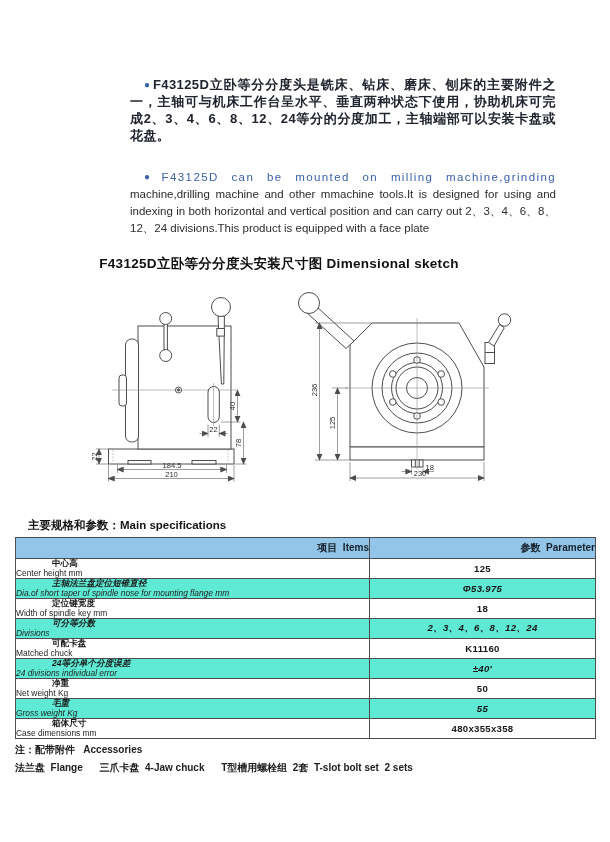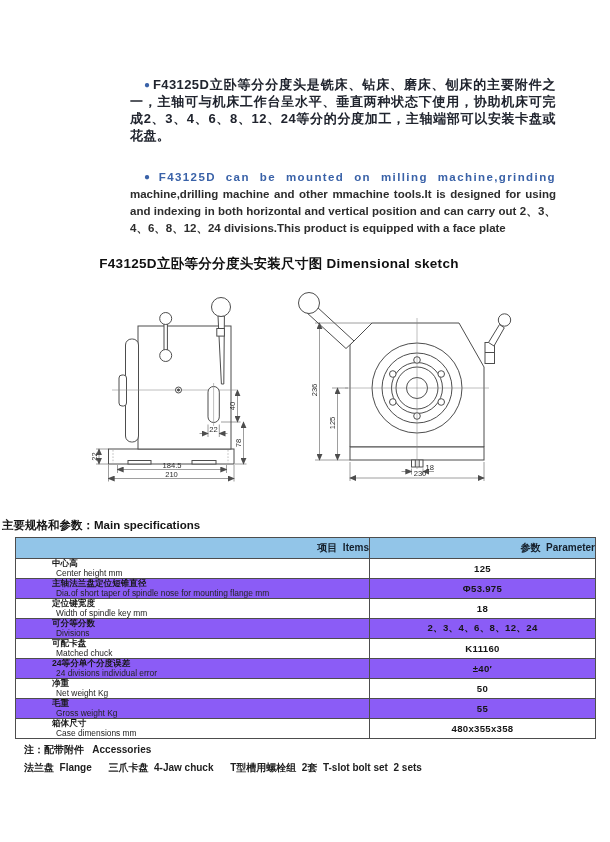--- a/index.html
+++ b/index.html
@@ -3,52 +3,52 @@
 <meta charset="utf-8">
 <style>
   html,body{margin:0;padding:0;background:#e8e8e8;}
   .page{
     position:relative;width:610px;height:842px;margin:0 auto;background:#ffffff;
     font-family:"Liberation Sans","DejaVu Sans",sans-serif;color:#1c1c1c;overflow:hidden;
   }
   
   .para{position:absolute;left:130px;width:426px;text-align:justify;}
   .para-cn{top:63px;font-size:13px;font-weight:700;line-height:17px;color:#20242e;letter-spacing:.4px;text-indent:14px;}
-  .para-en{top:156px;font-size:11.5px;font-weight:700;line-height:17px;color:#2d2d2d;text-indent:14px;}
+  .para-en{top:156px;font-size:11.5px;font-weight:400;line-height:17px;color:#2d2d2d;text-indent:14px;}
   .para-en::first-line{color:#3a62a8;letter-spacing:1.4px;}
   .bullet{color:#3a62a8;font-size:10px;vertical-align:1px;padding-right:2px;}
   
   .sketch-title{position:absolute;top:255px;left:0;width:558px;text-align:center;
     font-size:13.5px;font-weight:700;color:#101010;letter-spacing:.3px;}
   
   .drawing{position:absolute;}
   .dwg-left{left:88px;top:292px;}
   .dwg-right{left:292px;top:290px;}
   .geo rect,.geo circle,.geo polygon,.geo path{fill:#ffffff;stroke:#4d4d4d;stroke-width:1;}
   .geo line{stroke:#4d4d4d;stroke-width:1;}
   .thin{stroke:#8a8a8a !important;stroke-width:.55 !important;}
   .dash{stroke:#8a8a8a !important;stroke-width:.55 !important;stroke-dasharray:1.6 1.6;}
   .dim line{stroke:#4d4d4d;stroke-width:.55;}
   .dim text{font-size:7.6px;fill:#2e2e2e;font-family:"Liberation Sans",sans-serif;}
   
-  .spec-heading{position:absolute;left:2px;top:518px;font-size:11.5px;font-weight:700;color:#141414;white-space:pre-wrap;text-align:center;}
+  .spec-heading{position:absolute;left:28px;top:518px;font-size:11.5px;font-weight:700;color:#141414;white-space:pre-wrap;text-align:center;}
   table.specs{position:absolute;left:15px;top:537px;width:580px;border-collapse:collapse;table-layout:fixed;
     border:1.5px solid #3f3f3f;}
   table.specs col.c1{width:354px;} table.specs col.c2{width:226px;}
   table.specs th,table.specs td{border:1px solid #4d4d4d;padding:0;}
   table.specs th{background:#92c5e8;height:20px;font-size:10px;font-weight:700;color:#15202c;
     text-align:right;white-space:pre-wrap;}
   table.specs td{height:19px;vertical-align:middle;}
   td.c-items{padding:1px 5px;}
   .cell-cn{font-size:8.6px;font-weight:700;line-height:9.4px;color:#181818;margin-left:36px;}
-  .cell-en{font-size:8.4px;font-weight:400;line-height:9.4px;color:#242424;margin-left:40px;}
+  .cell-en{font-size:8.4px;font-weight:400;line-height:9.4px;color:#242424;}
   td.c-val{text-align:center;font-size:9.6px;font-weight:600;color:#161616;letter-spacing:.3px;}
-  tr.alt td{background:#8b5cf6;}
-  
-  .note{position:absolute;left:24px;font-size:10px;font-weight:600;color:#202020;white-space:pre-wrap;}
+  tr.alt td{background:#5eead4;font-style:italic;}
+  
+  .note{position:absolute;left:15px;font-size:10px;font-weight:600;color:#202020;white-space:pre-wrap;}
   .note-1{top:743px;} .note-2{top:761px;} .note-3{top:779px;}
 </style>
 </head>
 <body>
 
 <div class="page">
 
   <p class="para para-cn"><span class="bullet">●</span><span>F43125D立卧等分分度头是铣床、钻床、磨床、刨床的主要附件之一，主轴可与机床工作台呈水平、垂直两种状态下使用，协助机床可完成2、3、4、6、8、12、24等分的分度加工，主轴端部可以安装卡盘或花盘。</span></p>
 
   <p class="para para-en"><span class="bullet">●</span><span>F43125D can be mounted on milling machine,grinding machine,drilling machine and other mmachine tools.It is designed for using and indexing in both horizontal and vertical position and can carry out 2、3、4、6、8、12、24 divisions.This product is equipped with a face plate</span></p>

